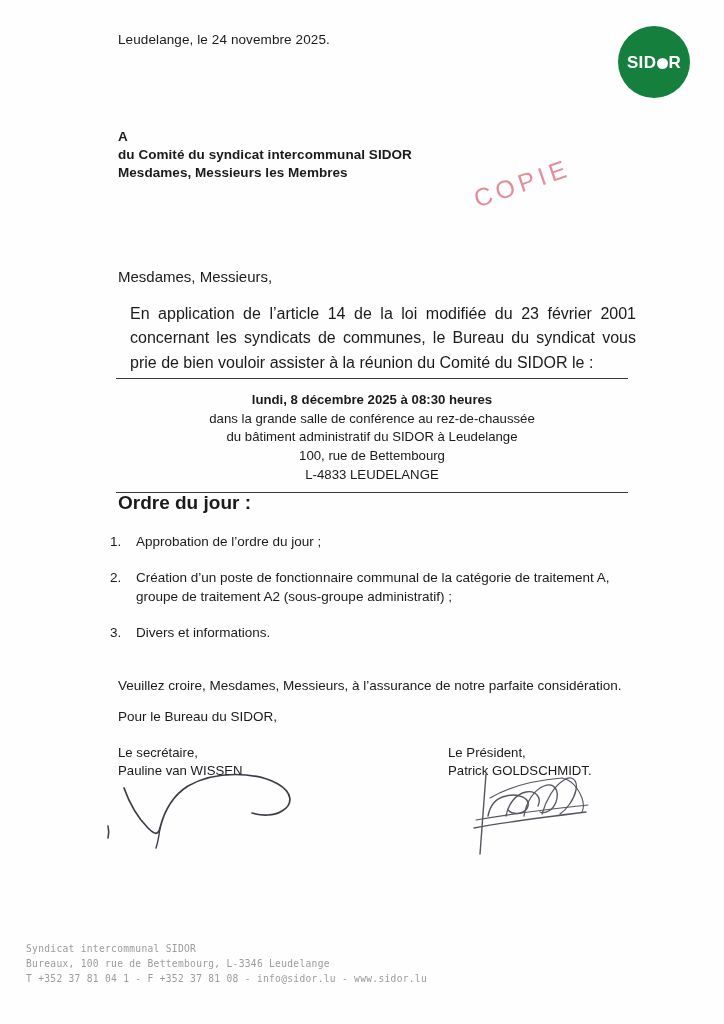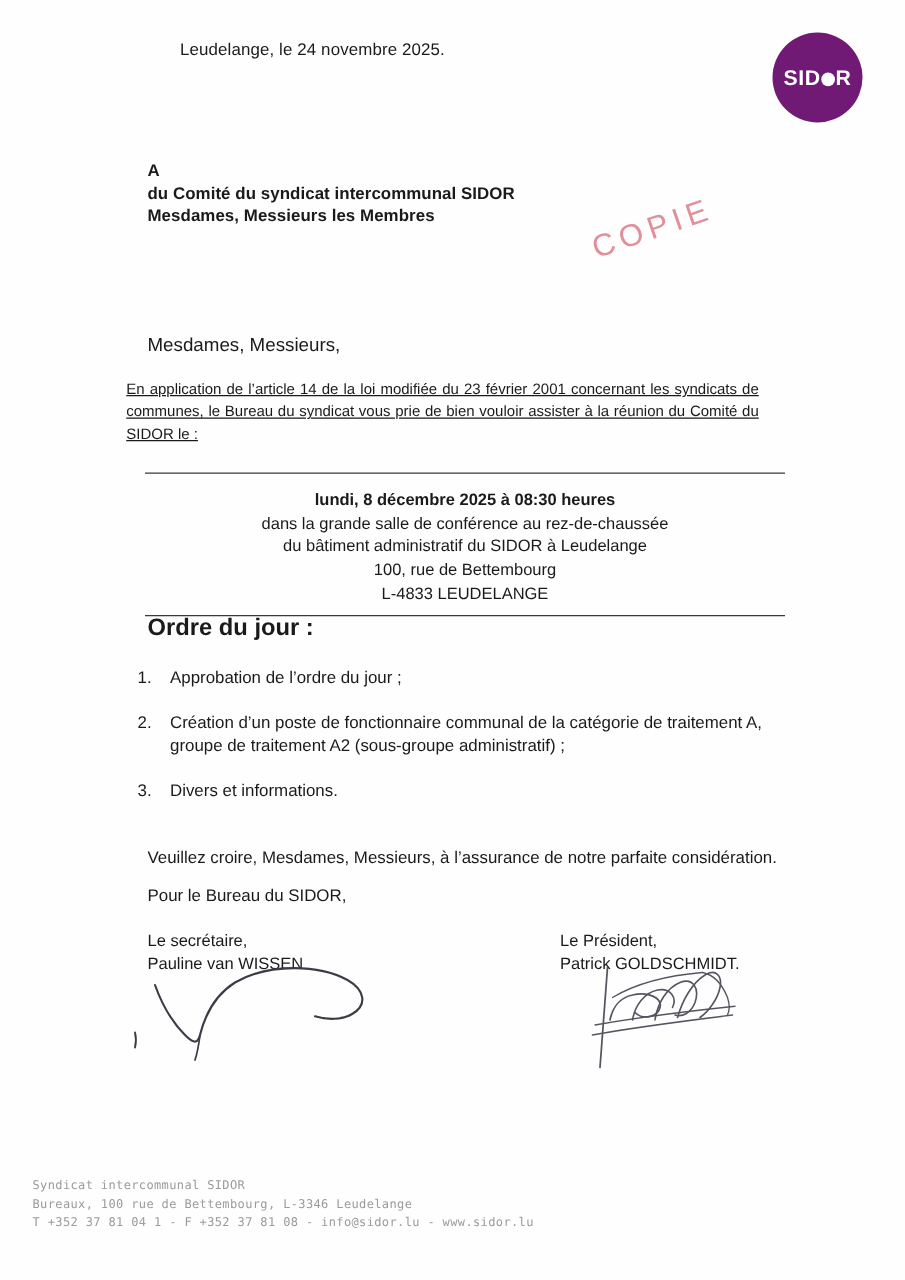--- a/index.html
+++ b/index.html
@@ -21,21 +21,21 @@
   }
 
   
   .logo {
     position: absolute;
     left: 618px;
     top: 26px;
     width: 72px;
     height: 72px;
     border-radius: 50%;
-    background: #701a75;
+    background: #15803d;
     display: flex;
     align-items: center;
     justify-content: center;
   }
   .logo-text {
     position: relative;
     color: #ffffff;
     font-family: "Liberation Sans", sans-serif;
     font-weight: bold;
     font-size: 17px;
@@ -53,21 +53,20 @@
     margin: 0 0.5px;
   }
 
   
   .date-line {
     position: absolute;
     left: 118px;
     top: 32px;
     font-size: 13.5px;
     letter-spacing: 0.1px;
-    margin-left: 26px;
   }
   .addressee {
     position: absolute;
     left: 118px;
     top: 128px;
     font-size: 13.5px;
     font-weight: bold;
     line-height: 1.33;
     letter-spacing: 0.05px;
   }
@@ -90,27 +89,26 @@
 
   
   .salutation {
     position: absolute;
     left: 118px;
     top: 268px;
     font-size: 15px;
   }
   .intro-para {
     position: absolute;
-    left: 101px;
+    left: 130px;
     top: 302px;
     width: 506px;
-    font-size: 12px;
+    font-size: 16px;
     line-height: 1.52;
     text-align: justify;
-    text-decoration: underline;
   }
 
   
   .meeting-block {
     position: absolute;
     left: 116px;
     top: 378px;
     width: 512px;
     border-top: 1.3px solid #3a3a3a;
     border-bottom: 1.3px solid #3a3a3a;

